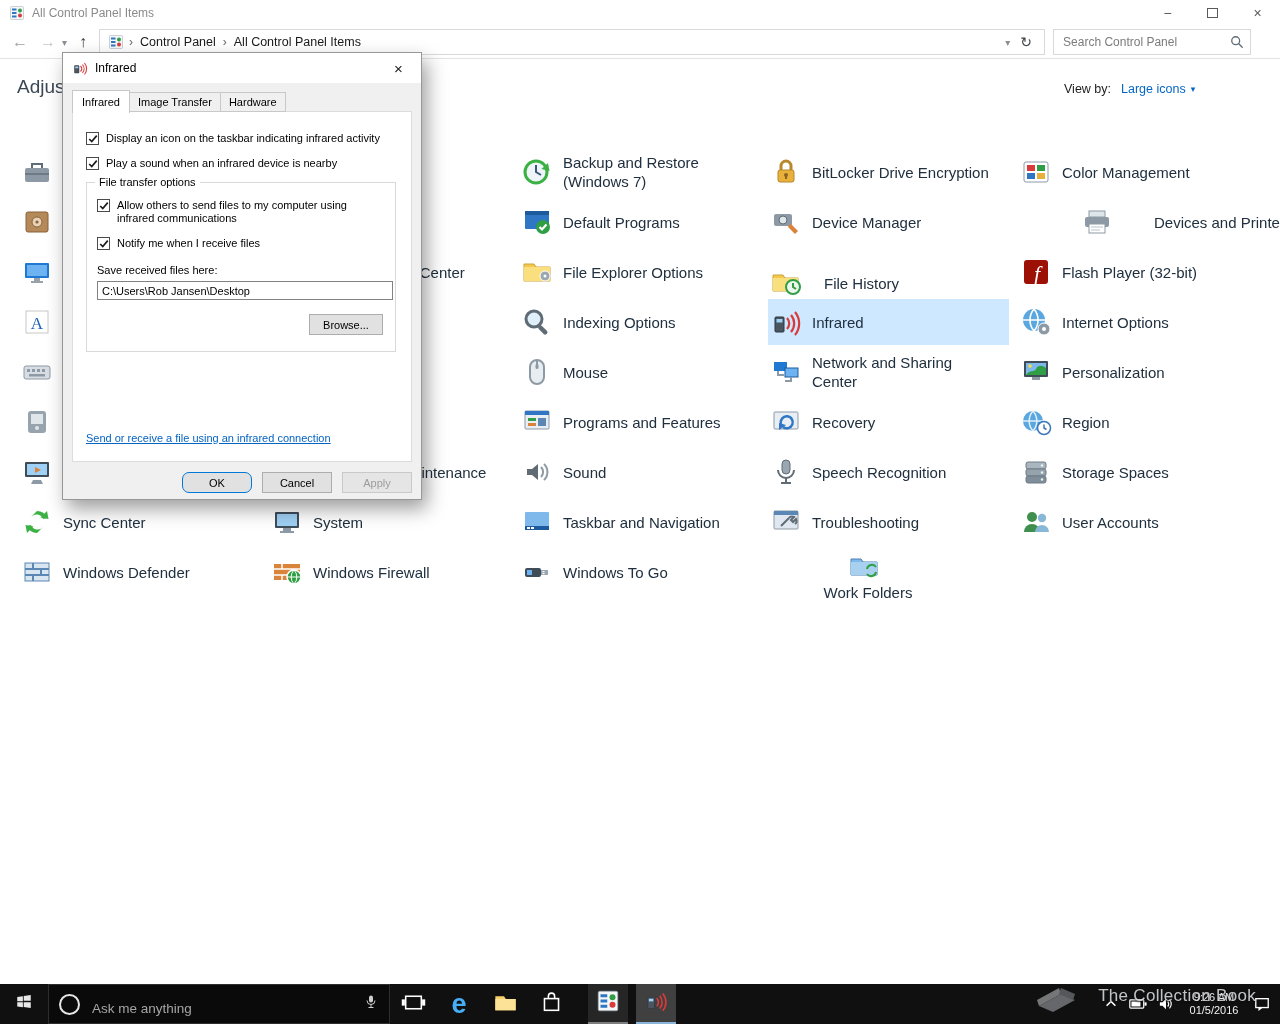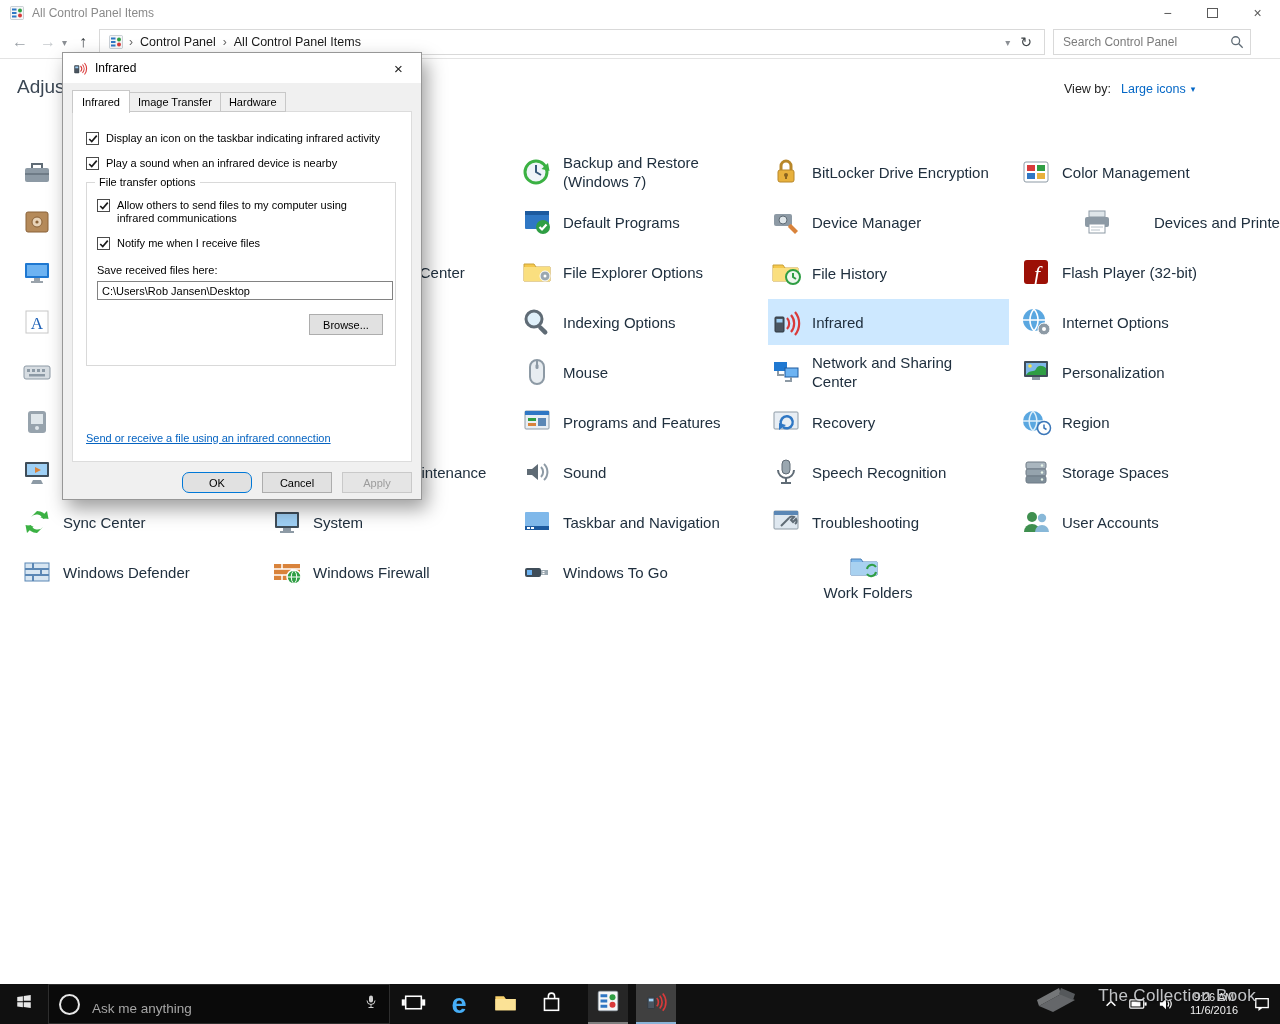--- a/index.html
+++ b/index.html
@@ -51,21 +51,21 @@
   .dlg-title-text{margin-left:7px;font-size:12px;color:#000;}
   .dlg-close{margin-left:auto;width:45px;height:30px;display:flex;align-items:center;justify-content:center;font-size:15px;color:#1a1a1a;}
   .dlg-tabs{position:absolute;left:9px;top:37px;display:flex;align-items:flex-end;z-index:3;}
   .dlg-tab{box-sizing:border-box;height:20px;display:flex;align-items:center;padding:0 8px;font-size:11px;background:#f0f0f0;border:1px solid #c8c8c8;margin-right:-1px;}
   .dlg-tab.active{height:23px;background:#fff;border-bottom:0;margin-bottom:-1px;padding:0 9px;}
   .dlg-panel{position:absolute;left:9px;right:9px;top:58px;bottom:37px;background:#fff;border:1px solid #dcdcdc;box-sizing:border-box;padding:20px 12px 0 13px;}
   .cb-row{display:flex;align-items:flex-start;margin-bottom:12px;}
   .cb{width:13px;height:13px;box-sizing:border-box;border:1px solid #4a4a4a;background:#fff;flex:0 0 13px;display:flex;align-items:center;justify-content:center;}
   .cb svg{width:10px;height:10px;}
   .cb-label{margin-left:7px;line-height:13px;}
-  .dlg-group{position:relative;border:1px solid #d9d9d9;margin:6px 3px 0 0;padding:16px 8px 30px 10px;}
+  .dlg-group{position:relative;border:1px solid #d9d9d9;margin:6px 3px 0 0;padding:16px 8px 16px 10px;}
   .dlg-group-label{position:absolute;top:-7px;left:8px;background:#fff;padding:0 4px;}
   .dlg-group .cb-label{max-width:268px;}
   .save-label{margin-top:14px;}
   .path-input{margin-top:5px;width:296px;height:19px;border:1px solid #828282;font:11px "Liberation Sans",sans-serif;padding:1px 4px;box-sizing:border-box;color:#000;background:#fff;}
   .browse-row{display:flex;justify-content:flex-end;margin-top:14px;padding-right:4px;}
   .btn{width:74px;height:21px;background:#e1e1e1;border:1px solid #adadad;font-size:11px;color:#000;display:flex;align-items:center;justify-content:center;box-sizing:border-box;}
   .dlg-link{position:absolute;left:13px;bottom:17px;color:#0563c1;text-decoration:underline;}
   .dlg-buttons{position:absolute;right:9px;top:419px;display:flex;gap:10px;}
   .dlg-buttons .btn{width:70px;}
   .btn.default{border-color:#0078d7;border-radius:7px;}
@@ -396,21 +396,21 @@
         <span class="cp-label">BitLocker Drive Encryption</span>
       </div>
       <div class="cp-item" style="left: 768px; top: 199px;">
         <span class="cp-icon"><svg viewBox="0 0 32 32" xmlns="http://www.w3.org/2000/svg">
             <rect x="4" y="8" width="18" height="12" rx="2" fill="#8d9aa5"></rect>
             <circle cx="13" cy="14" r="4" fill="#dfe6ea" stroke="#5f6b75"></circle>
             <path d="M21 18l7 7-3 3-7-7a4 4 0 0 1 3-3z" fill="#d9833b"></path>
           </svg></span>
         <span class="cp-label">Device Manager</span>
       </div>
-      <div class="cp-item" style="left: 768px; top: 250px;">
+      <div class="cp-item" style="left: 768px; top: 260px; gap: 12px;">
         <span class="cp-icon"><svg viewBox="0 0 32 32" xmlns="http://www.w3.org/2000/svg">
             <path d="M3 8h10l2 3h13v13H3z" fill="#f5c84c" stroke="#caa23a"></path>
             <rect x="3" y="11" width="25" height="13" fill="#fadf7f"></rect>
             <circle cx="23" cy="20" r="7" fill="#eef7ee" stroke="#2f9e44" stroke-width="2"></circle>
             <path d="M23 16v4l3 2" stroke="#2f9e44" stroke-width="2" fill="none"></path>
           </svg></span>
         <span class="cp-label">File History</span>
       </div>
       <div class="cp-item selected" style="left: 768px; top: 299px;">
         <span class="cp-icon"><svg viewBox="0 0 32 32" xmlns="http://www.w3.org/2000/svg">
@@ -675,21 +675,21 @@
           </svg>
         </span>
       <span>
           <svg viewBox="0 0 18 16" width="16" height="14">
             <path d="M2 6v4h3l4 4V2L5 6z" fill="#fff"></path>
             <path d="M11 5a5 5 0 0 1 0 6M13 3a8 8 0 0 1 0 10" stroke="#fff" stroke-width="1.3" fill="none"></path>
           </svg>
         </span>
       <div class="clock">
         <div>9:26 AM</div>
-        <div>11/6/2016</div>
+        <div>01/5/2016</div>
       </div>
       <span>
           <svg viewBox="0 0 18 18" width="16" height="16">
             <rect x="2" y="3" width="14" height="10" fill="none" stroke="#fff" stroke-width="1.5"></rect>
             <path d="M5 13v4l5-4z" fill="#fff"></path>
           </svg>
         </span>
     </div>
   </div>
 

